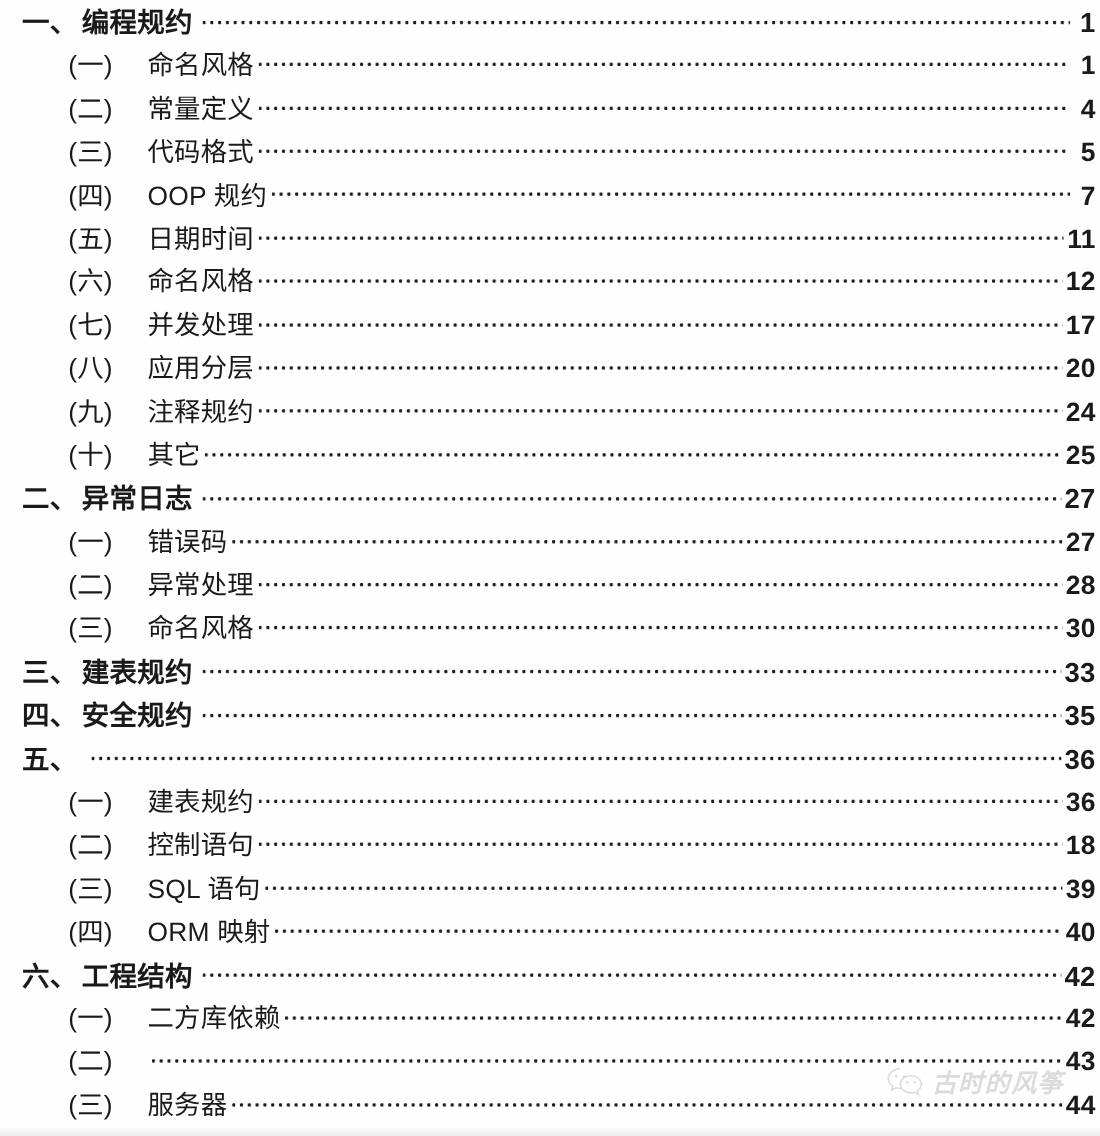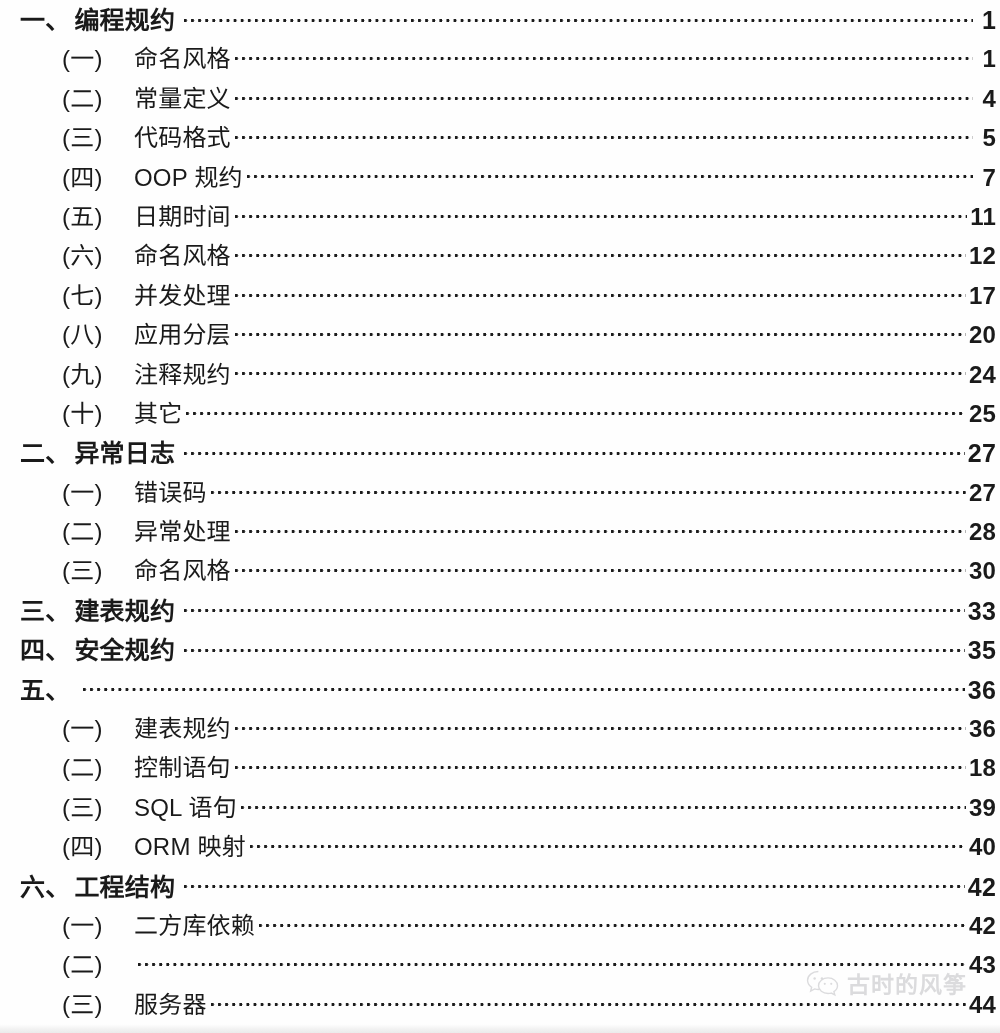--- a/index.html
+++ b/index.html
@@ -128,20 +128,21 @@
   #watermark {
     position: absolute;
     left: 806px;
     top: 966px;
     display: flex;
     align-items: center;
     gap: 7px;
     opacity: 0.30;
     pointer-events: none;
     user-select: none;
+    font-style: italic;
   }
   #watermark .wm-logo {
     width: 34px;
     height: 28px;
     position: relative;
     flex: 0 0 auto;
   }
   #watermark .wm-logo svg { display: block; }
   #watermark .wm-text {
     font-size: 23px;

